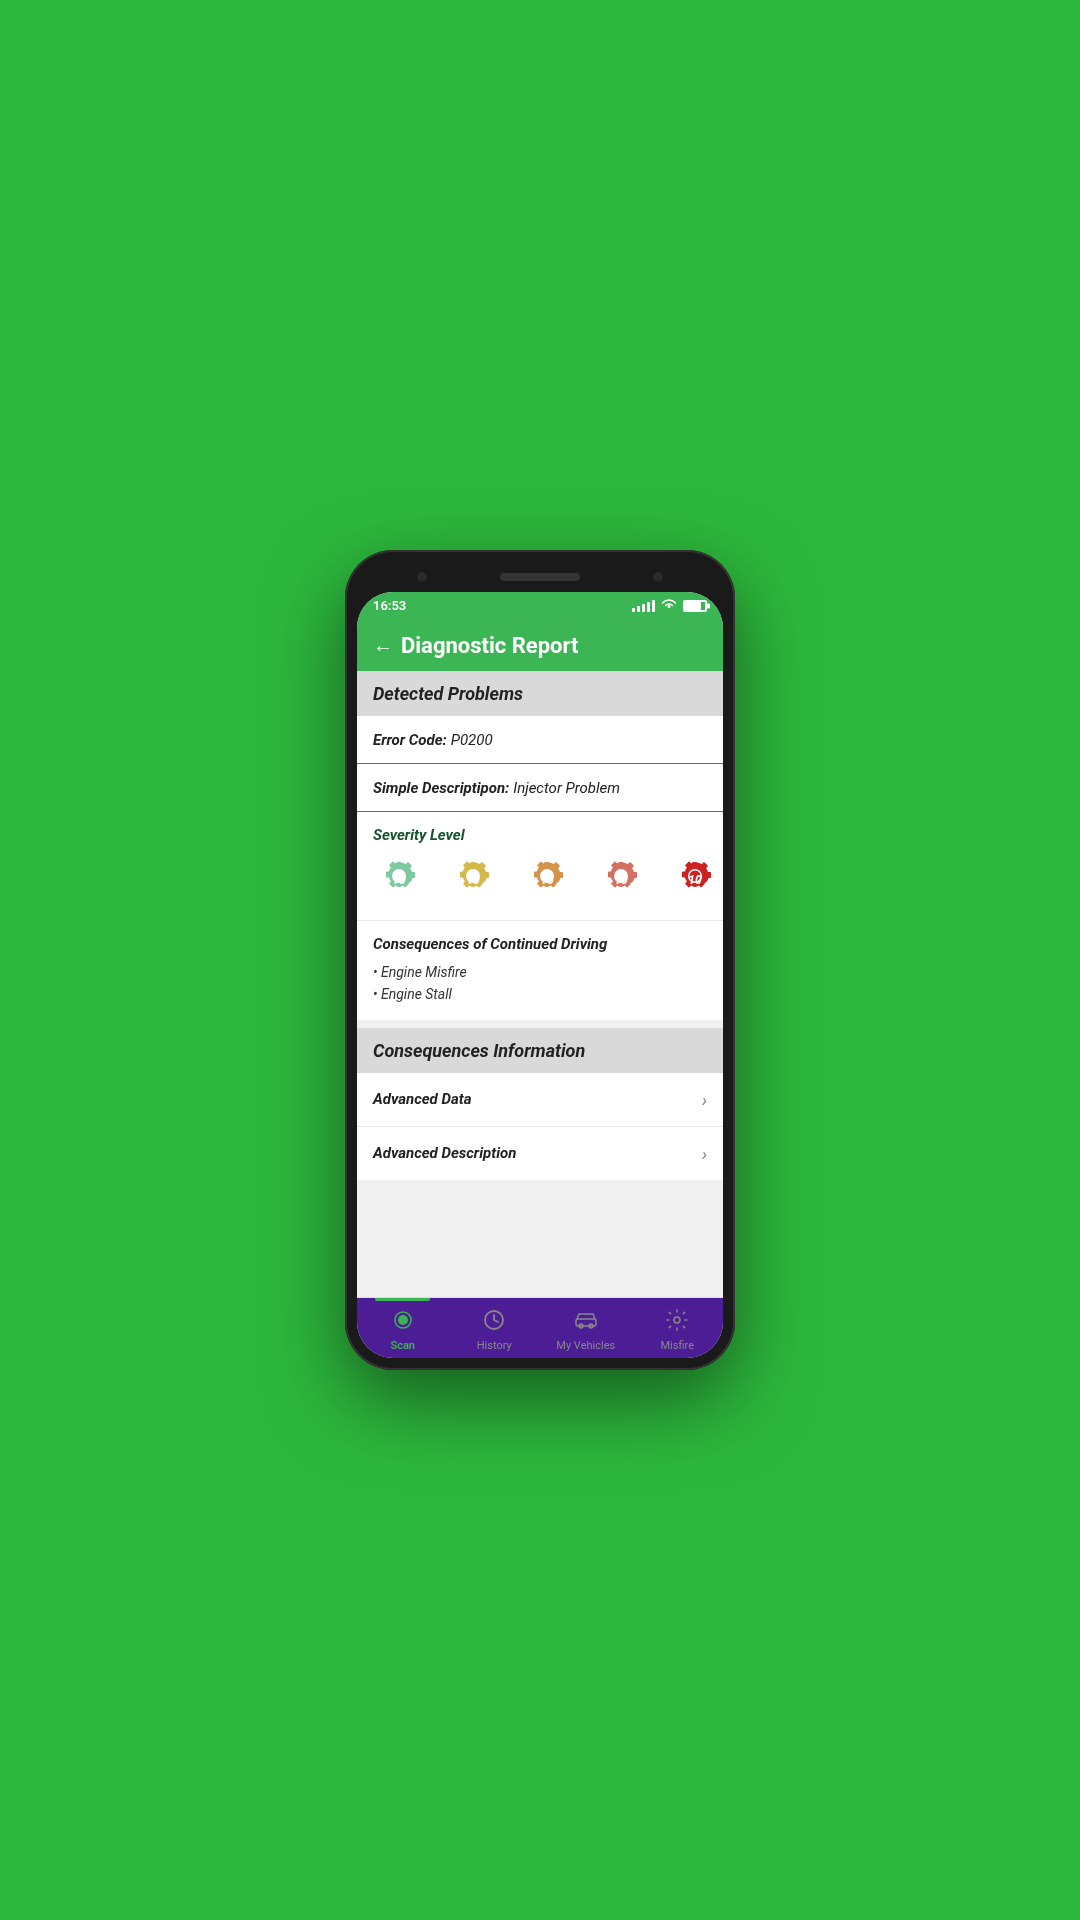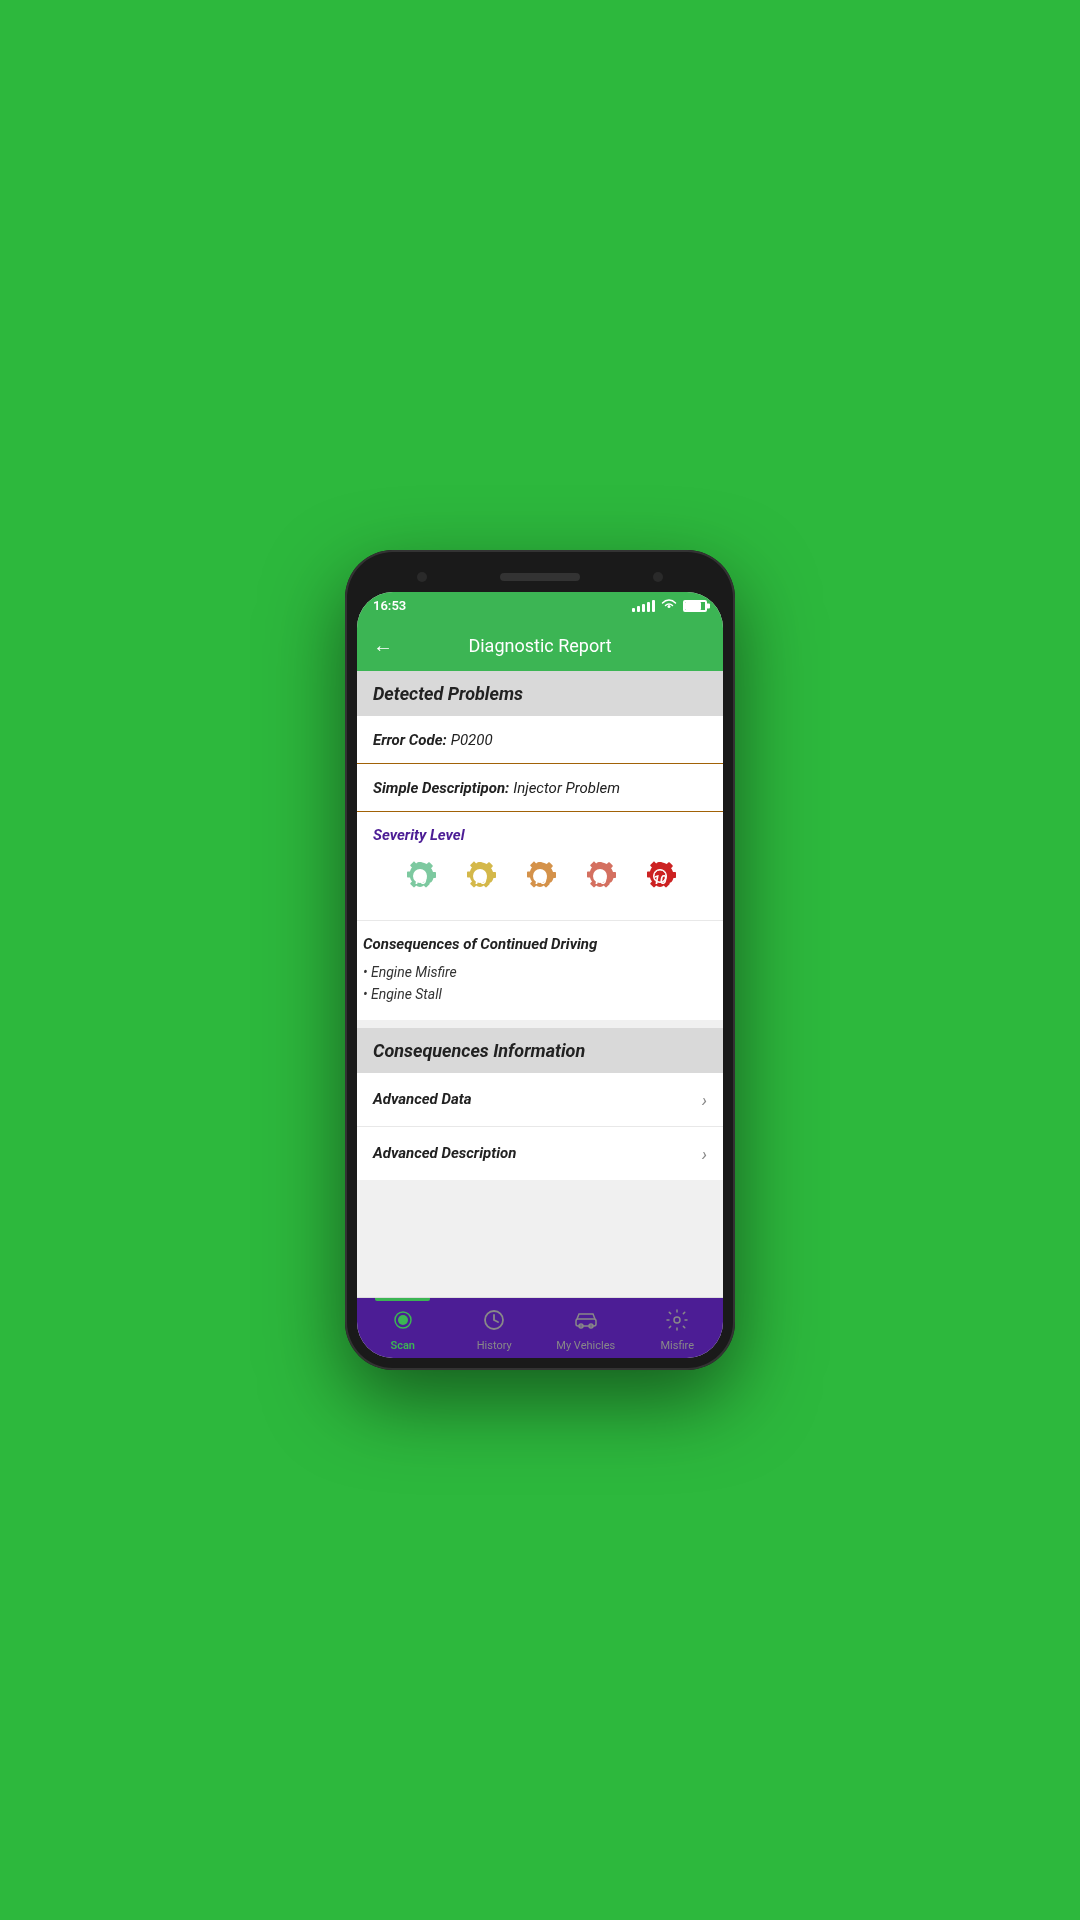--- a/index.html
+++ b/index.html
@@ -147,24 +147,23 @@
 
     .back-btn {
       color: white;
       font-size: 20px;
       cursor: pointer;
       padding: 4px 8px 4px 0;
     }
 
     .header-title {
       color: white;
-      font-size: 18px;
-      font-weight: 400;
+      font-size: 22px;
+      font-weight: 700;
       flex: 1;
-      text-align: center;
       margin-right: 28px;
     }
 
     
     .content {
       flex: 1;
       overflow-y: auto;
       background: #f0f0f0;
       font-style: italic;
     }
@@ -210,50 +209,49 @@
 
     
     .severity-row {
       padding: 14px 16px;
       border-bottom: 1px solid #e8e8e8;
     }
 
     .severity-label {
       font-weight: 700;
       font-size: 15px;
-      color: #4c1d95;
+      color: #14532d;
       margin-bottom: 10px;
     }
 
     .severity-gears {
       display: flex;
-      gap: 8px;
-      align-items: center;
-      justify-content: center;
+      gap: 22px;
+      align-items: center;
     }
 
     .gear-icon {
       width: 52px;
       height: 52px;
       border-radius: 50%;
       display: flex;
       align-items: center;
       justify-content: center;
       position: relative;
     }
 
     
     .gear-svg {
       width: 52px;
       height: 52px;
     }
 
     
     .consequences-row {
-      padding: 14px 6px;
+      padding: 14px 16px;
     }
 
     .consequences-title {
       font-weight: 700;
       font-size: 15px;
       color: #222;
       margin-bottom: 8px;
     }
 
     .consequence-item {

